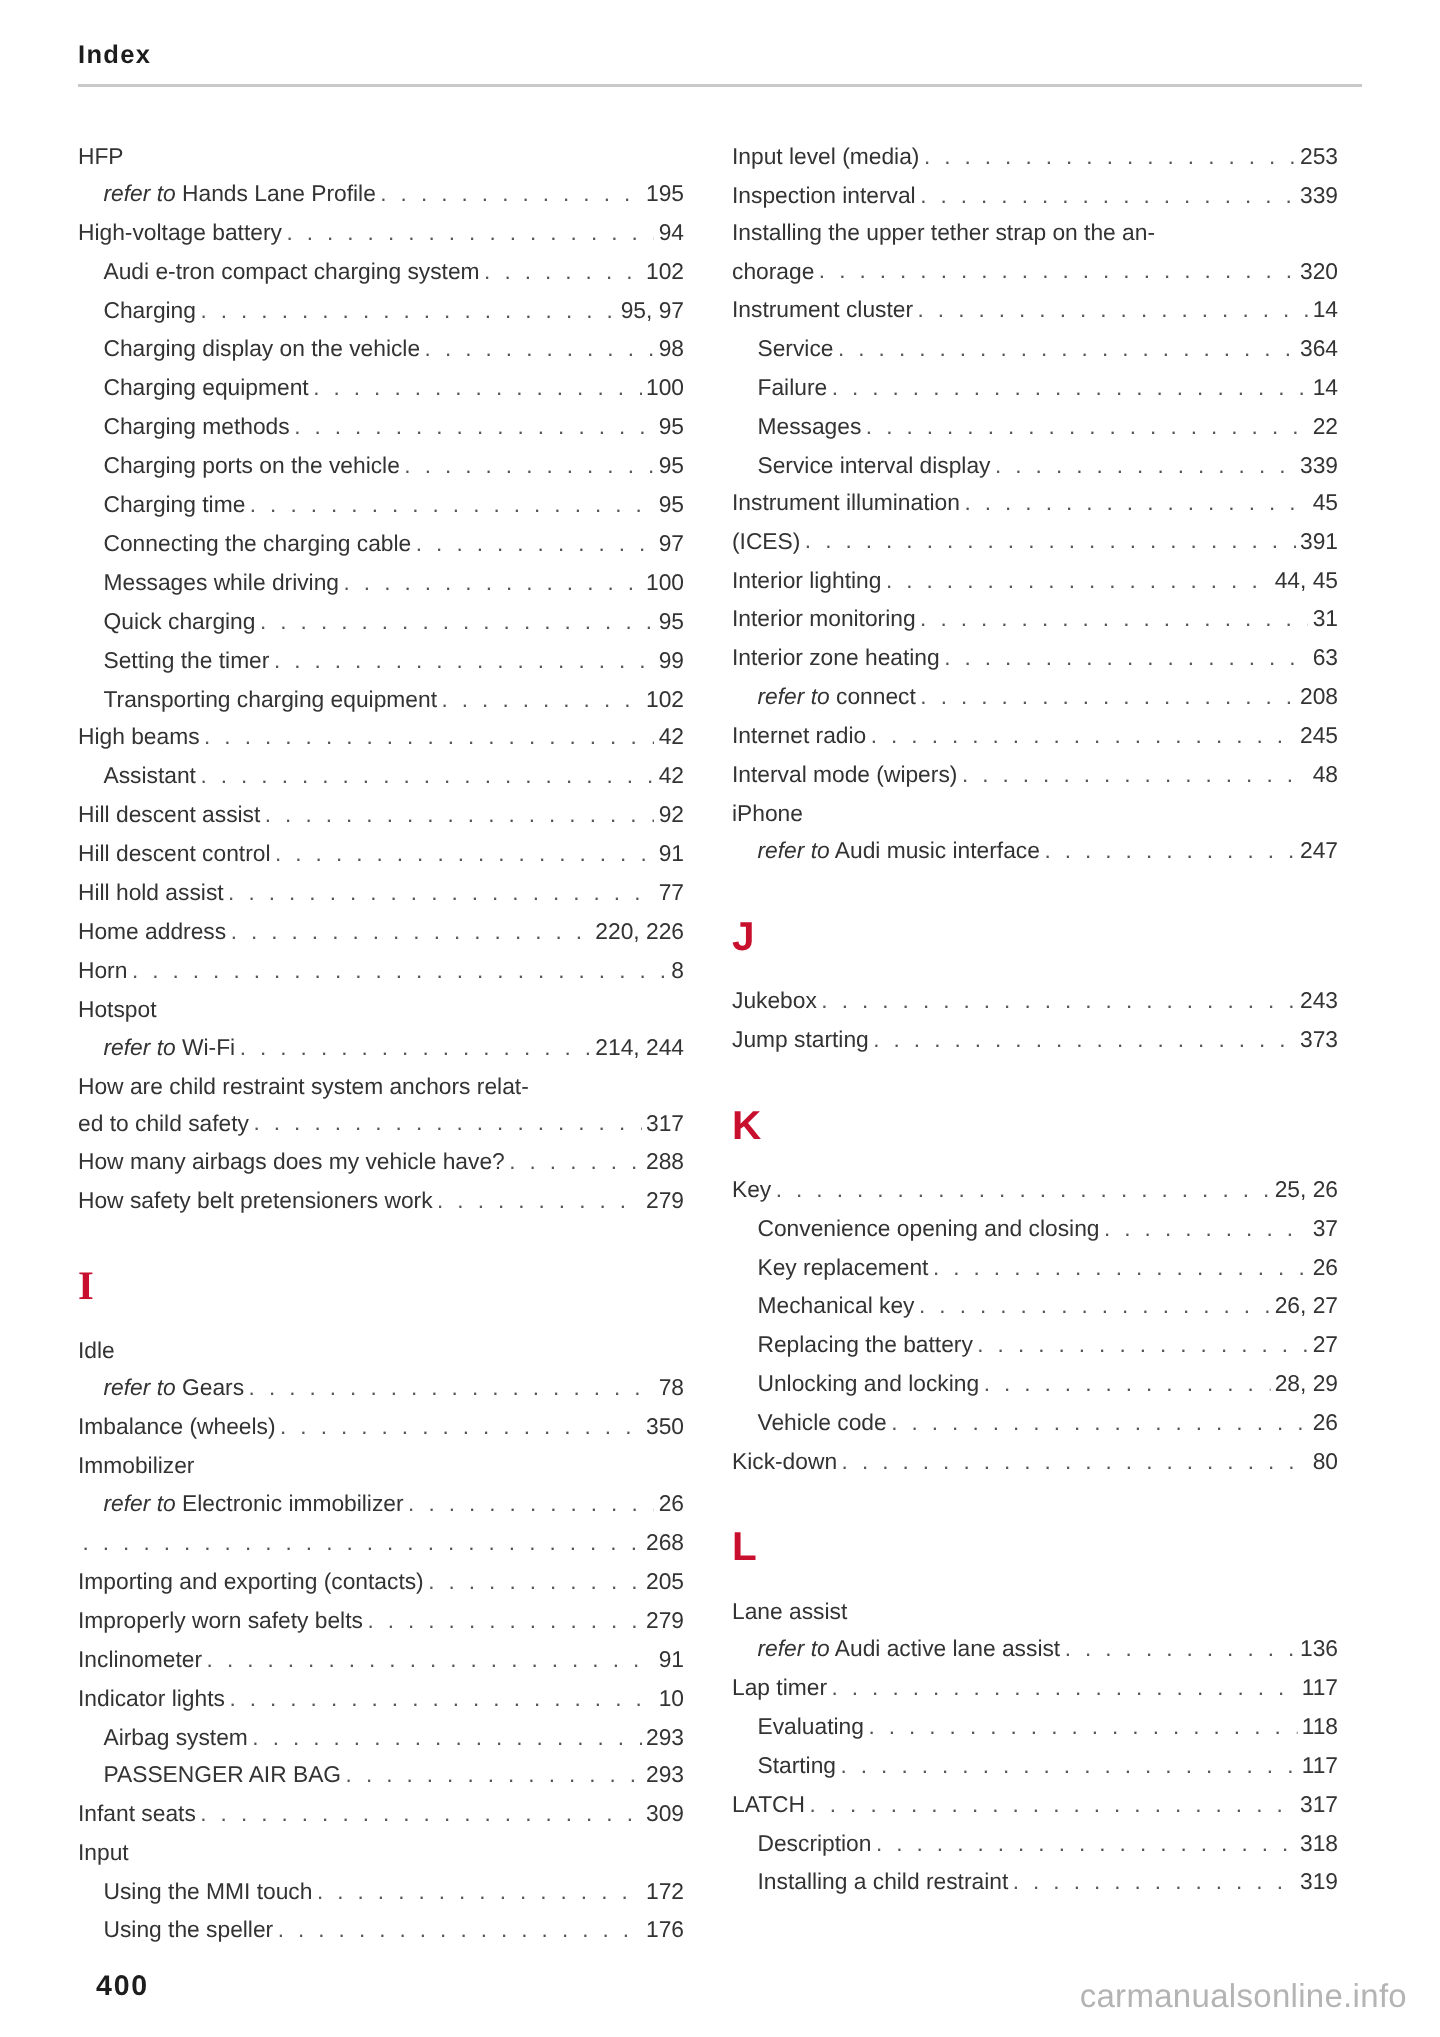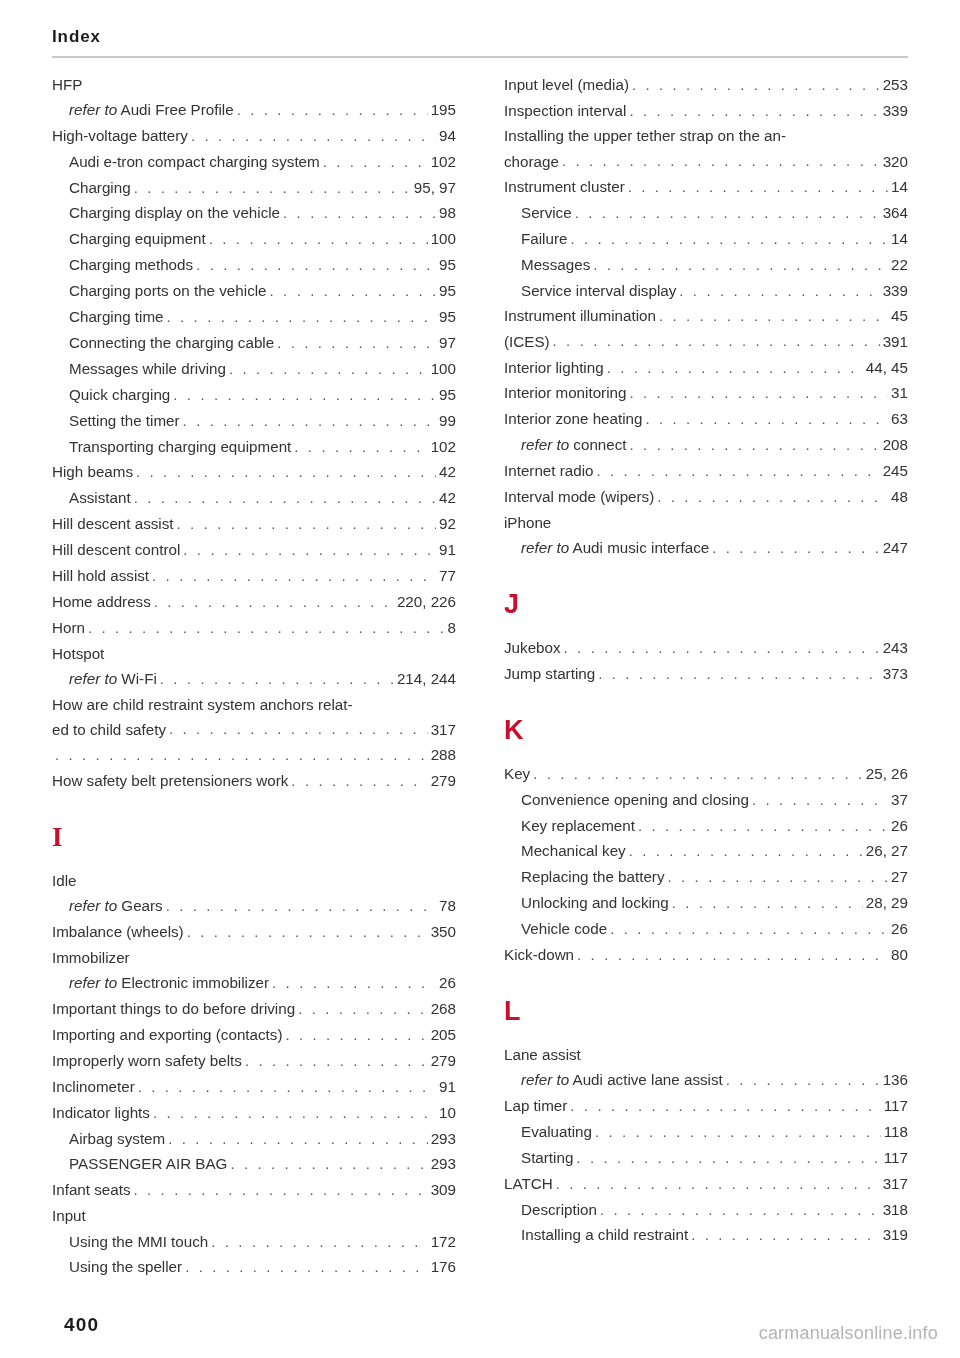--- a/index.html
+++ b/index.html
@@ -35,22 +35,22 @@
   }
   .header-rule {
     height: 2px;
     background: #c9c9c9;
     width: 100%;
   }
 
   
   .columns {
     display: flex;
-    gap: 48px;
-    margin-top: 14px;
+    gap: 32px;
+    margin-top: 34px;
   }
   .col {
     width: 404px;
     flex: 0 0 404px;
   }
 
   
   .section-letter {
     color: #c8102e;
     font-weight: bold;
@@ -123,41 +123,41 @@
     bottom: 22px;
     font-size: 19px;
     font-weight: bold;
     letter-spacing: 1.2px;
     color: #1d1d1d;
   }
   .watermark {
     position: absolute;
     right: 22px;
     bottom: 14px;
-    font-size: 18px;
+    font-size: 22px;
     color: #b4b4b4;
     letter-spacing: 0.2px;
     text-align: center;
   }
 </style>
 </head>
 <body>
 
 <div class="page">
 
   <div class="page-header">
     <div class="page-header-title">Index</div>
     <div class="header-rule"></div>
   </div>
 
   <div class="columns">
     <div class="col" id="left-col">
         <div class="entry plain"><span class="entry-label">HFP</span></div>
         <div class="entry sub">
-          <span class="entry-label"><span class="refer">refer to</span> <span>Audi Free Profile</span></span>
+          <span class="entry-label"><span class="refer">refer to</span> <span>Hands Lane Profile</span></span>
           <span class="entry-leader">. . . . . . . . . . . . . . . . . . . . . . . . . . . . . . . . . . . . . . . . . . . . . . . . . . . . . . . . . . . . . . . . . . . . . . . . . . . . . . . . . . . . . . . . . . </span>
           <span class="entry-page">195</span>
         </div>
         <div class="entry">
           <span class="entry-label">High-voltage battery</span>
           <span class="entry-leader">. . . . . . . . . . . . . . . . . . . . . . . . . . . . . . . . . . . . . . . . . . . . . . . . . . . . . . . . . . . . . . . . . . . . . . . . . . . . . . . . . . . . . . . . . . </span>
           <span class="entry-page">94</span>
         </div>
         <div class="entry sub">
           <span class="entry-label">Audi e-tron compact charging system</span>
@@ -262,20 +262,21 @@
         </div>
         <div class="entry-wrap">
           <span class="line1">How are child restraint system anchors relat-</span>
           <span class="line2">
             <span class="entry-label">ed to child safety</span>
             <span class="entry-leader">. . . . . . . . . . . . . . . . . . . . . . . . . . . . . . . . . . . . . . . . . . . . . . . . . . . . . . . . . . . . . . . . . . . . . . . . . . . . . . . . . . . . . . . . . . </span>
             <span class="entry-page">317</span>
           </span>
         </div>
         <div class="entry">
+          <span class="entry-label">How many airbags does my vehicle have?</span>
           <span class="entry-leader">. . . . . . . . . . . . . . . . . . . . . . . . . . . . . . . . . . . . . . . . . . . . . . . . . . . . . . . . . . . . . . . . . . . . . . . . . . . . . . . . . . . . . . . . . . </span>
           <span class="entry-page">288</span>
         </div>
         <div class="entry">
           <span class="entry-label">How safety belt pretensioners work</span>
           <span class="entry-leader">. . . . . . . . . . . . . . . . . . . . . . . . . . . . . . . . . . . . . . . . . . . . . . . . . . . . . . . . . . . . . . . . . . . . . . . . . . . . . . . . . . . . . . . . . . </span>
           <span class="entry-page">279</span>
         </div>
         <div class="section-letter serif">I</div>
         <div class="entry plain"><span class="entry-label">Idle</span></div>
@@ -289,21 +290,20 @@
           <span class="entry-leader">. . . . . . . . . . . . . . . . . . . . . . . . . . . . . . . . . . . . . . . . . . . . . . . . . . . . . . . . . . . . . . . . . . . . . . . . . . . . . . . . . . . . . . . . . . </span>
           <span class="entry-page">350</span>
         </div>
         <div class="entry plain"><span class="entry-label">Immobilizer</span></div>
         <div class="entry sub">
           <span class="entry-label"><span class="refer">refer to</span> <span>Electronic immobilizer</span></span>
           <span class="entry-leader">. . . . . . . . . . . . . . . . . . . . . . . . . . . . . . . . . . . . . . . . . . . . . . . . . . . . . . . . . . . . . . . . . . . . . . . . . . . . . . . . . . . . . . . . . . </span>
           <span class="entry-page">26</span>
         </div>
         <div class="entry">
-          <span class="entry-label">Important things to do before driving</span>
           <span class="entry-leader">. . . . . . . . . . . . . . . . . . . . . . . . . . . . . . . . . . . . . . . . . . . . . . . . . . . . . . . . . . . . . . . . . . . . . . . . . . . . . . . . . . . . . . . . . . </span>
           <span class="entry-page">268</span>
         </div>
         <div class="entry">
           <span class="entry-label">Importing and exporting (contacts)</span>
           <span class="entry-leader">. . . . . . . . . . . . . . . . . . . . . . . . . . . . . . . . . . . . . . . . . . . . . . . . . . . . . . . . . . . . . . . . . . . . . . . . . . . . . . . . . . . . . . . . . . </span>
           <span class="entry-page">205</span>
         </div>
         <div class="entry">
           <span class="entry-label">Improperly worn safety belts</span>

